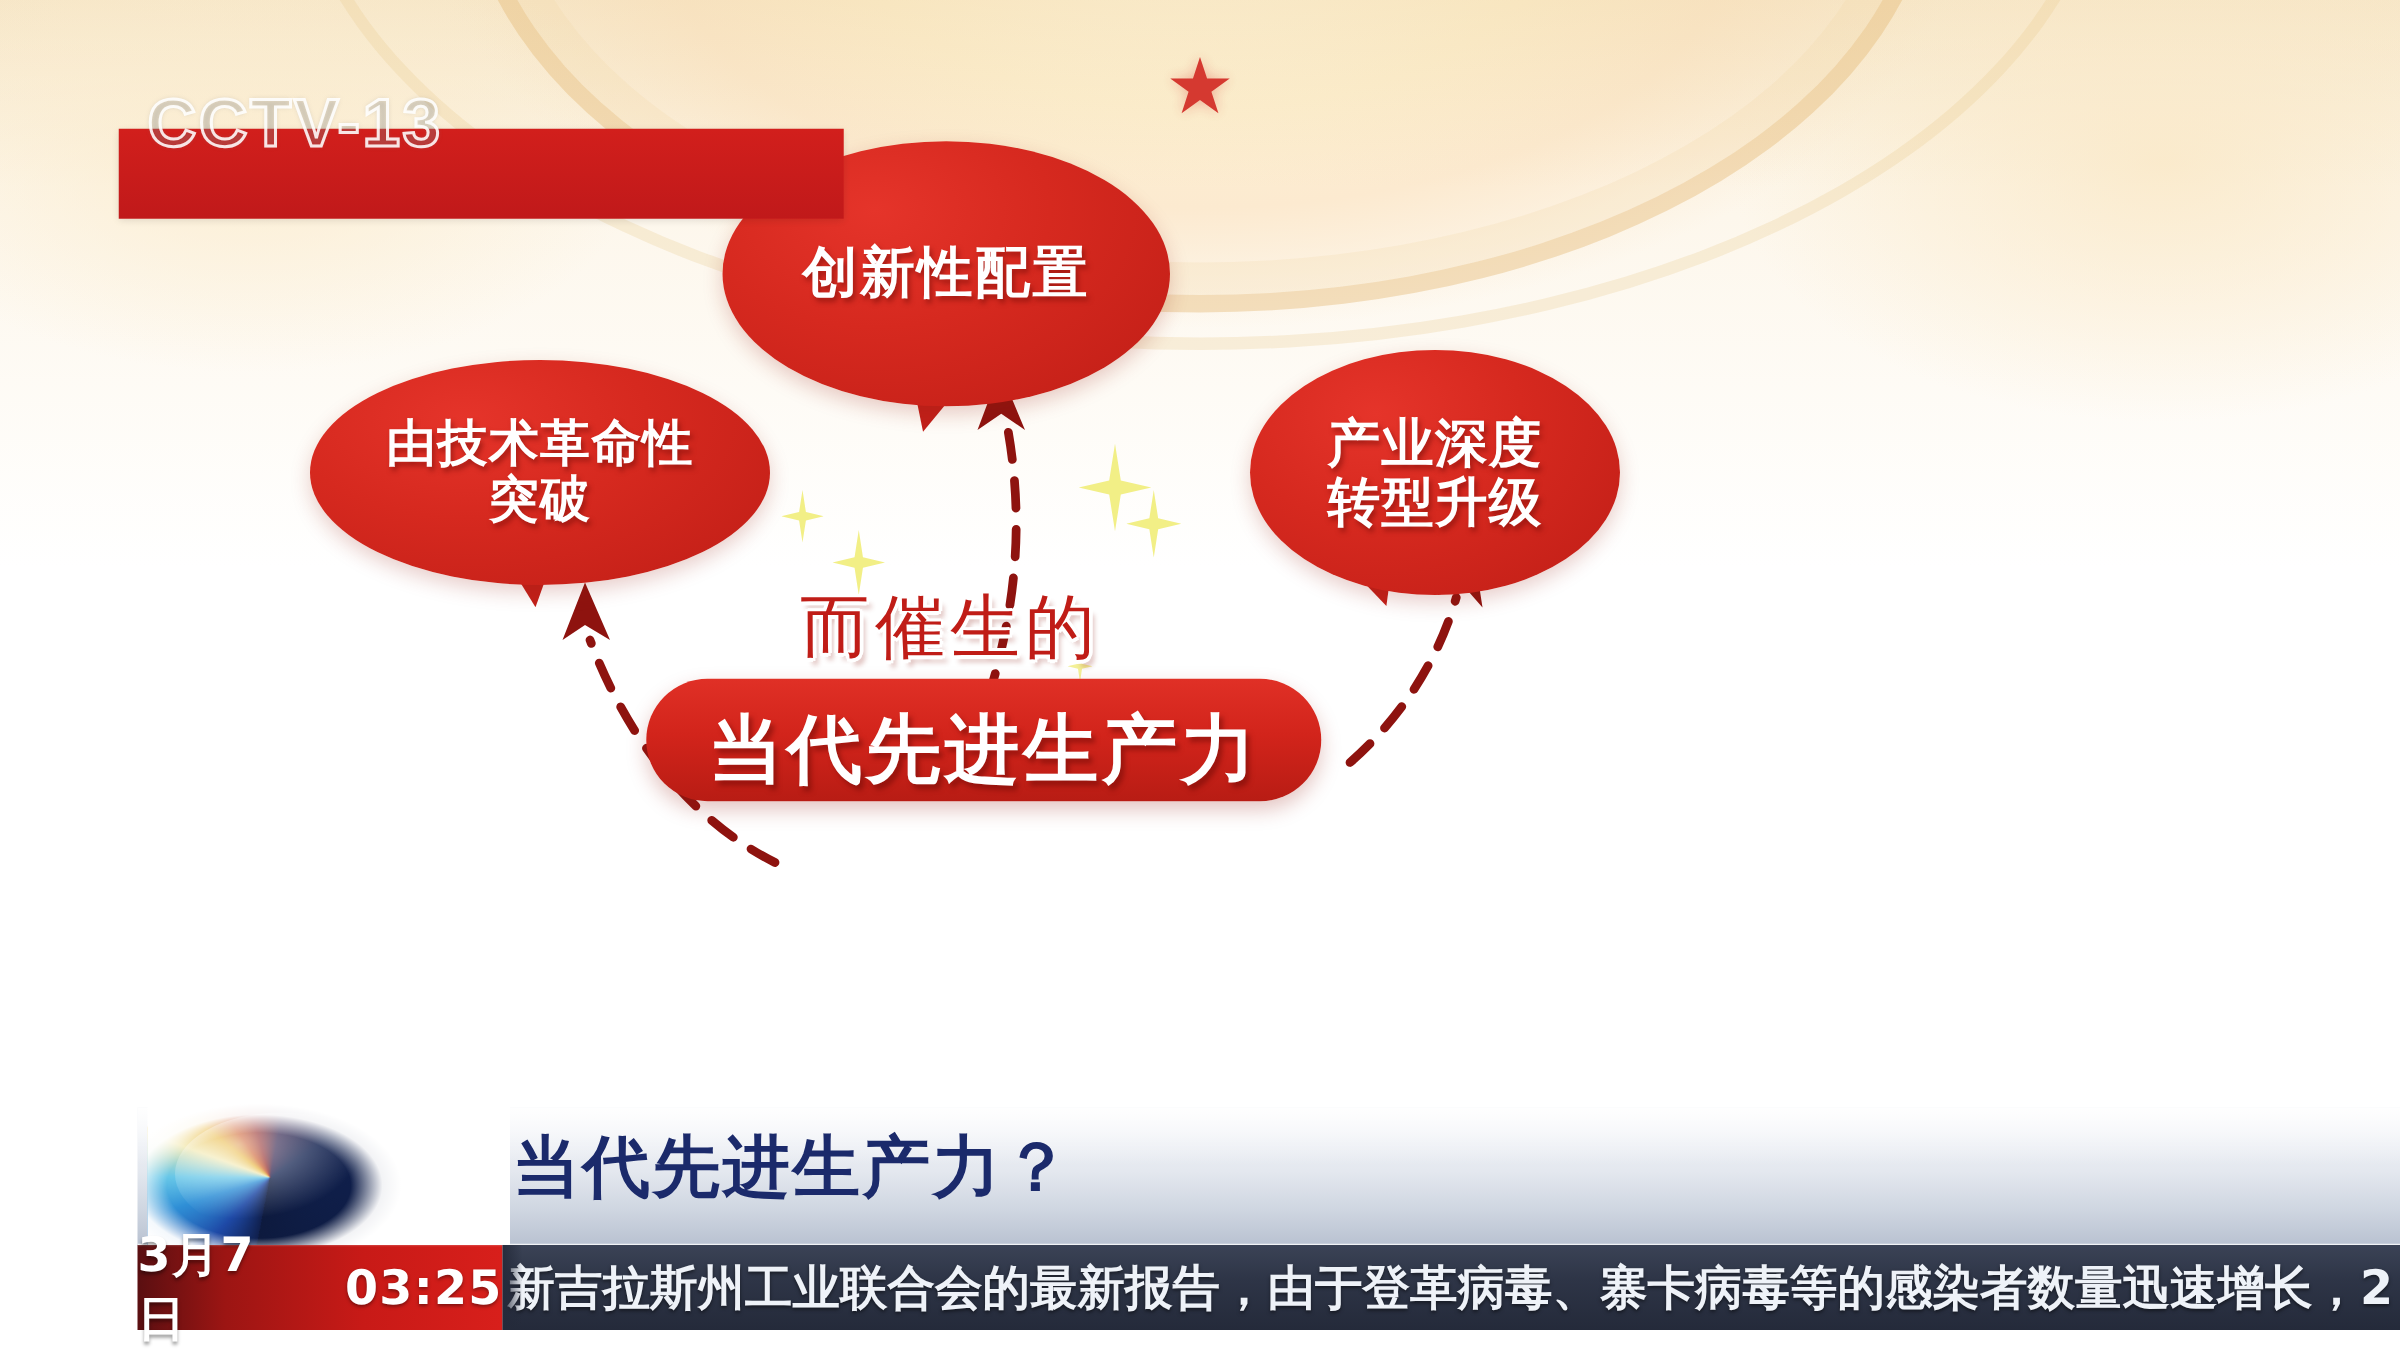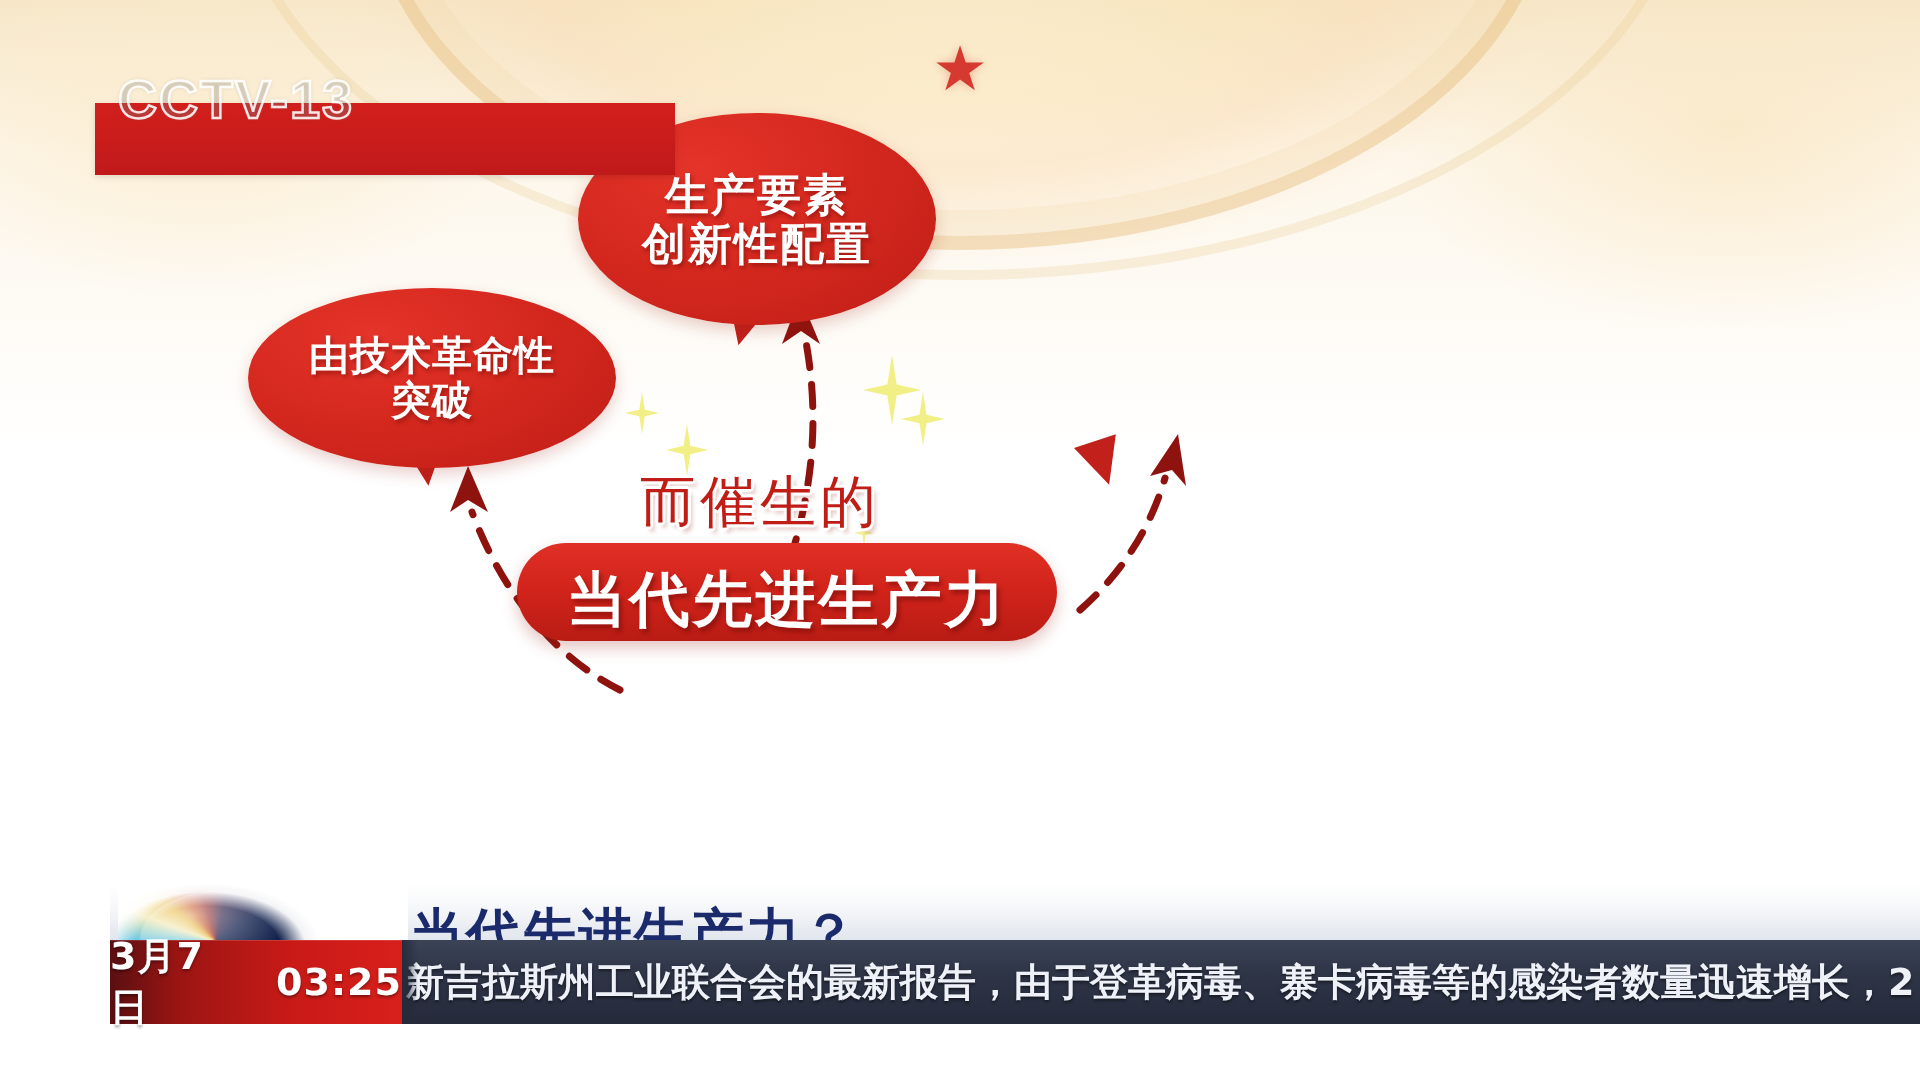--- a/index.html
+++ b/index.html
@@ -198,21 +198,21 @@
     position:absolute; left:-10px; top:-20px; width:330px; height:170px;
     background:radial-gradient(ellipse 150px 86px at 30% 52%, rgba(0,0,0,0) 48%, rgba(255,255,255,.0) 49%, rgba(255,255,255,.95) 66%, #fff 76%);
   }
   .lt-logo .swirl-shine {
     position:absolute; left:22px; top:10px; width:170px; height:98px;
     border-radius:50%;
     background:radial-gradient(ellipse at 30% 26%, rgba(255,255,255,.55), rgba(255,255,255,0) 58%);
   }
 
   
-  .ticker { position:absolute; left:110px; right:0; top:940px; height:84px; z-index:13; display:flex; }
+  .ticker { position:absolute; left:110px; right:0; top:996px; height:68px; z-index:13; display:flex; }
   .ticker-date {
     width:292px; height:100%;
     background:linear-gradient(90deg,#5a0f11 0%, #9c1513 24%, #c81a17 62%, #d81f1b 100%);
     display:flex; align-items:center; justify-content:center; gap:34px;
     box-shadow:inset 0 1px 0 rgba(255,255,255,.14);
   }
   .ticker-date span {
     font-size:38px; font-weight:700; color:#fff; letter-spacing:1px;
     text-shadow:0 2px 3px rgba(0,0,0,.4);
     font-family:"DejaVu Sans","Liberation Sans",sans-serif;
@@ -262,29 +262,32 @@
 
     <path d="M 1080,610 C 1120,575 1150,530 1165,478" fill="none" stroke="#8e130f" stroke-width="7" stroke-dasharray="22 17" stroke-linecap="round"></path>
     <path d="M 1178,434 L 1150,476 L 1172,470 L 1186,486 Z" fill="#8e130f"></path>
   </svg>
 
   <div class="bubble-tail" id="tail-top"></div>
   <div class="bubble-tail" id="tail-left"></div>
   <div class="bubble-tail" id="tail-right"></div>
 
   <div class="bubble" id="bubble-top">
-    <span class="line">生产要素</span>
     <span class="line">创新性配置</span>
   </div>
 
   <div class="bubble" id="bubble-left">
     <span class="line">由技术革命性</span>
     <span class="line">突破</span>
   </div>
 
+  <div class="bubble" id="bubble-right">
+    <span class="line">产业深度</span>
+    <span class="line">转型升级</span>
+  </div>
 
   <div class="center-caption">而催生的</div>
 
   <div class="pill">
     <span class="pill-text">当代先进生产力</span>
   </div>
 
   <div class="title-banner"></div>
 
   <div class="watermark">CCTV-13</div>

